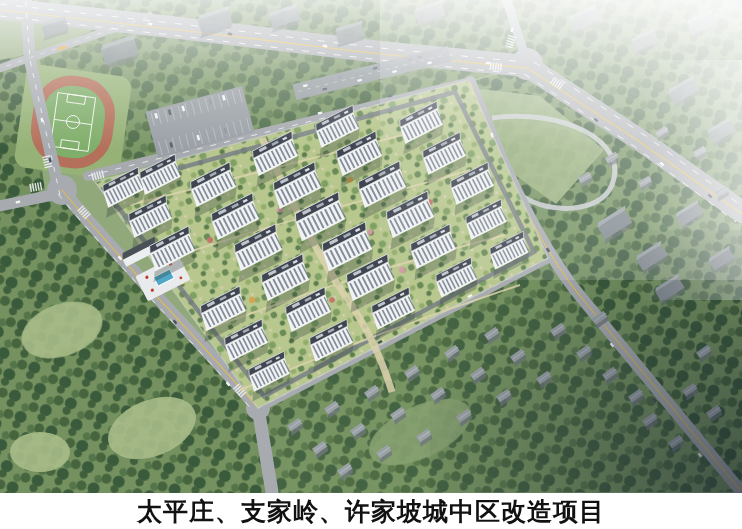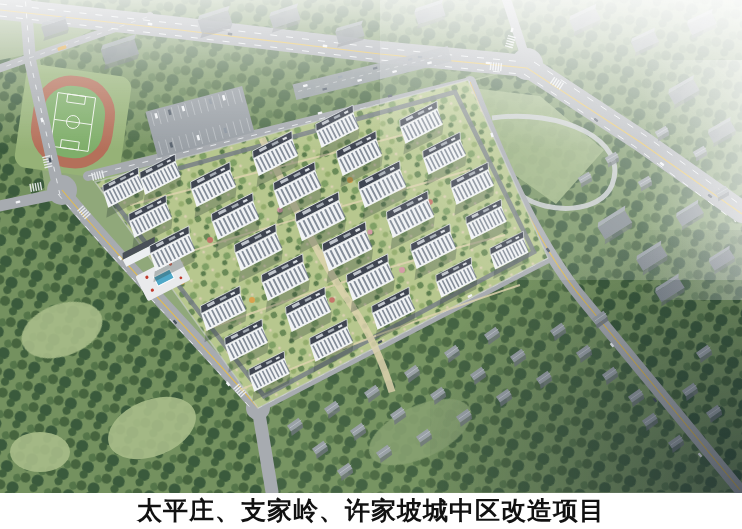--- a/index.html
+++ b/index.html
@@ -1,16 +1,16 @@
 <!DOCTYPE html>
 <html style="--c-caption_bg: #ffffff; --c-caption_text: #111111; --c-grass: #90a87a; --c-lawn_light: #a9bd8a; --c-forest_dark: #42603e; --c-garden_bg: #b7c78e; --c-road: #a7abb0; --c-road_dark: #787f86; --c-lane_white: #f2f5f7; --c-lane_yellow: #e2bb4e; --c-track_red: #b4705a; --c-pitch_green: #7fae6a; --c-building_face: #f0f2f4; --c-building_roof: #3f4551; --c-village_roof: #9aa1a7; --c-city_block: #7e868d; --c-pool_blue: #4fa8c8; --c-path_tan: #ddd3ae; --c-haze: #ffffff; --c-vignette: #16202e;"><head>
 <meta charset="utf-8">
 <style>
   html,body{margin:0;padding:0;background:#dfe3e6;}
-  .stage{width:742px;height:529px;position:relative;font-family:Liberation Serif, serif;
+  .stage{width:742px;height:529px;position:relative;font-family:Liberation Sans, sans-serif;
          background:#fff;overflow:hidden;}
   .scene{width:742px;height:493px;display:block;}
   .caption-bar{width:742px;height:36px;background:var(--c-caption_bg,#fff);
     display:flex;align-items:center;justify-content:center;}
   .caption-text{font-size:25px;font-weight:700;color:var(--c-caption_text,#111);
     letter-spacing:1px;line-height:36px;white-space:nowrap;}
   
   .f-grass{fill:var(--c-grass)} .f-face{fill:var(--c-building_face)}
   .f-roof{fill:var(--c-building_roof)} .f-road{fill:var(--c-road)}
   .s-road{stroke:var(--c-road);fill:none;stroke-linecap:round}

